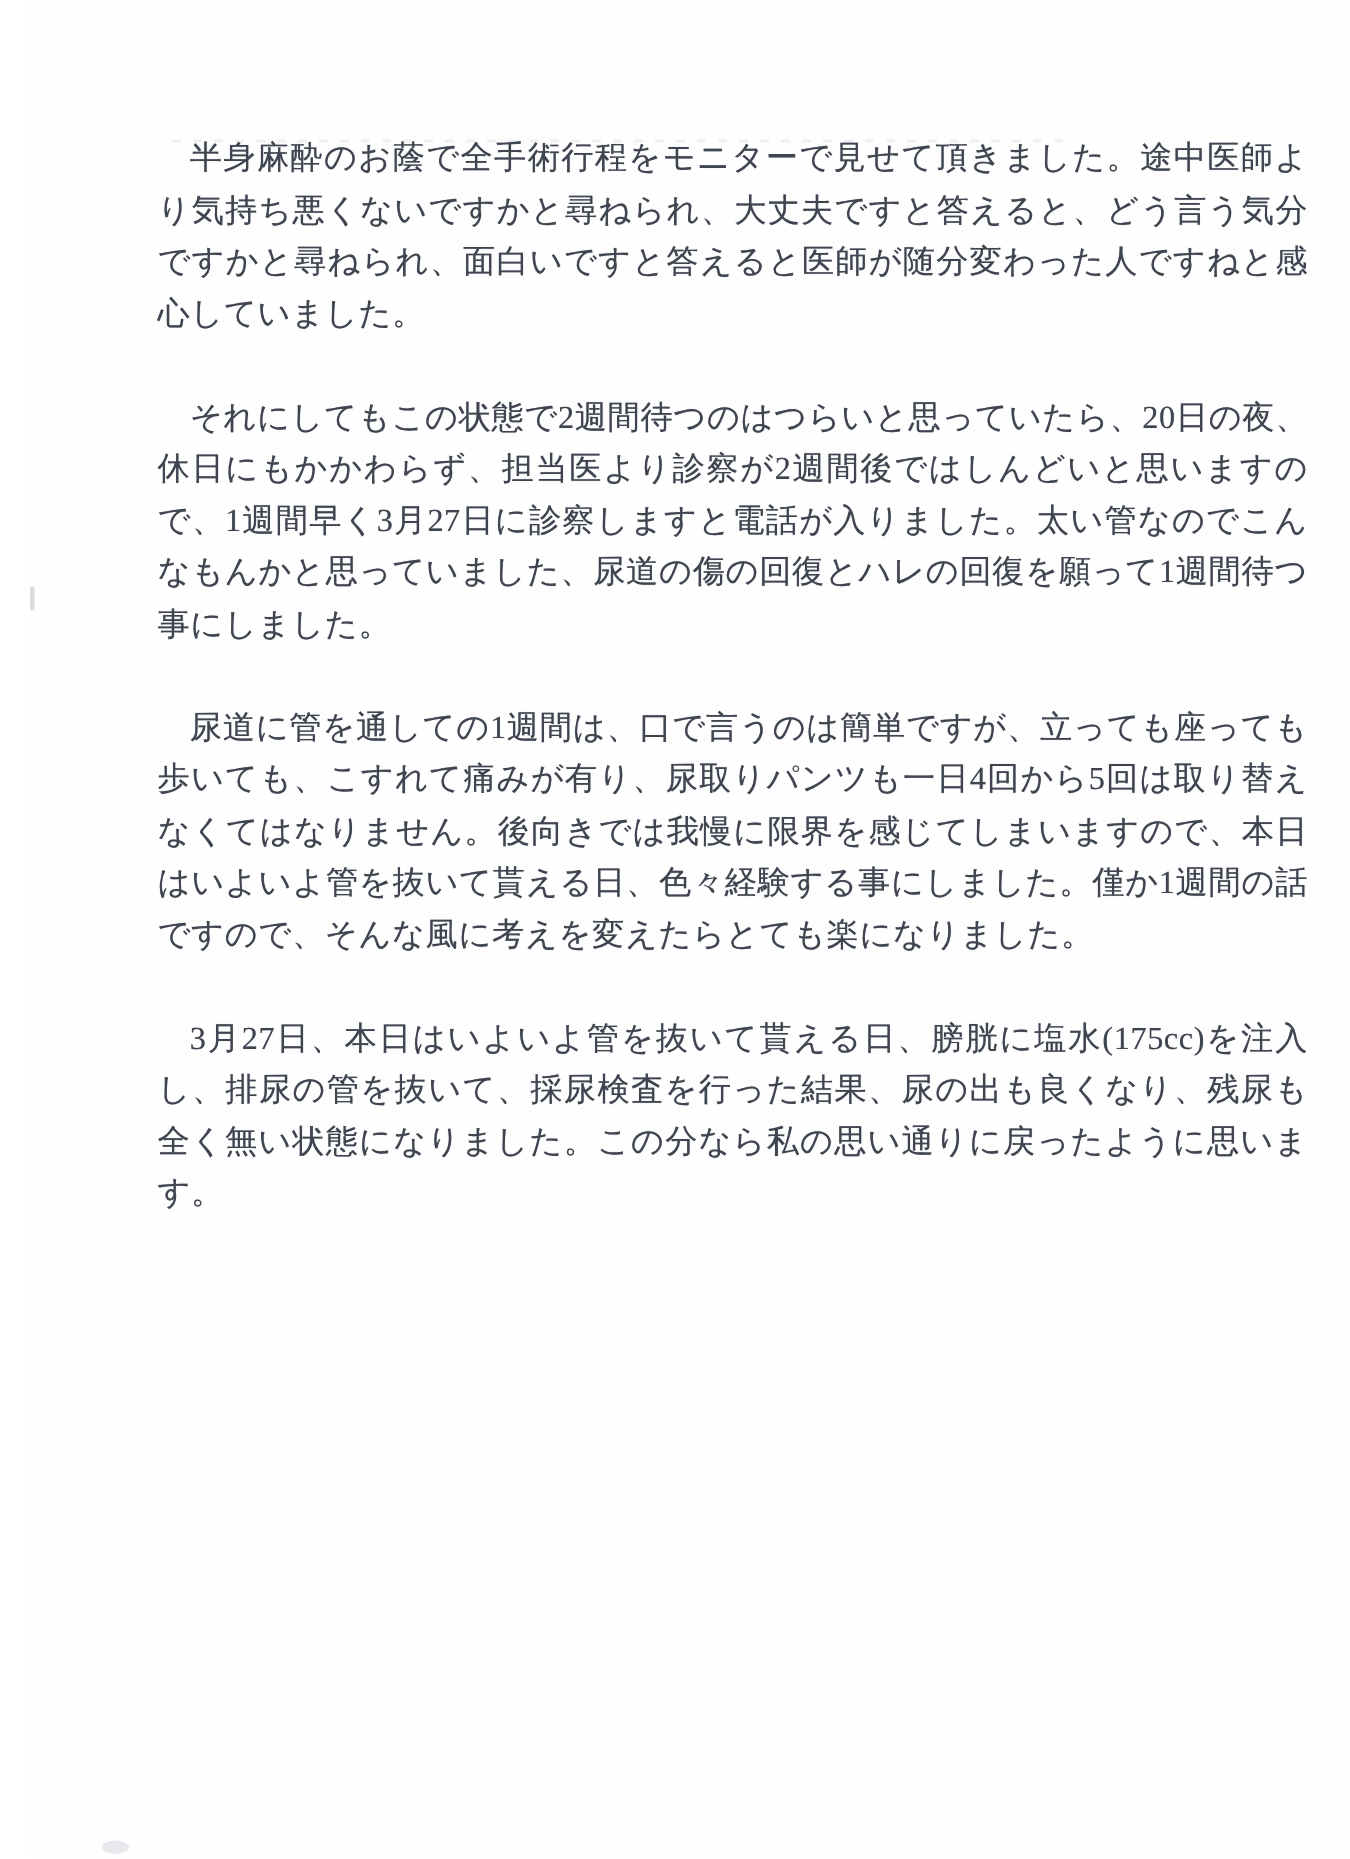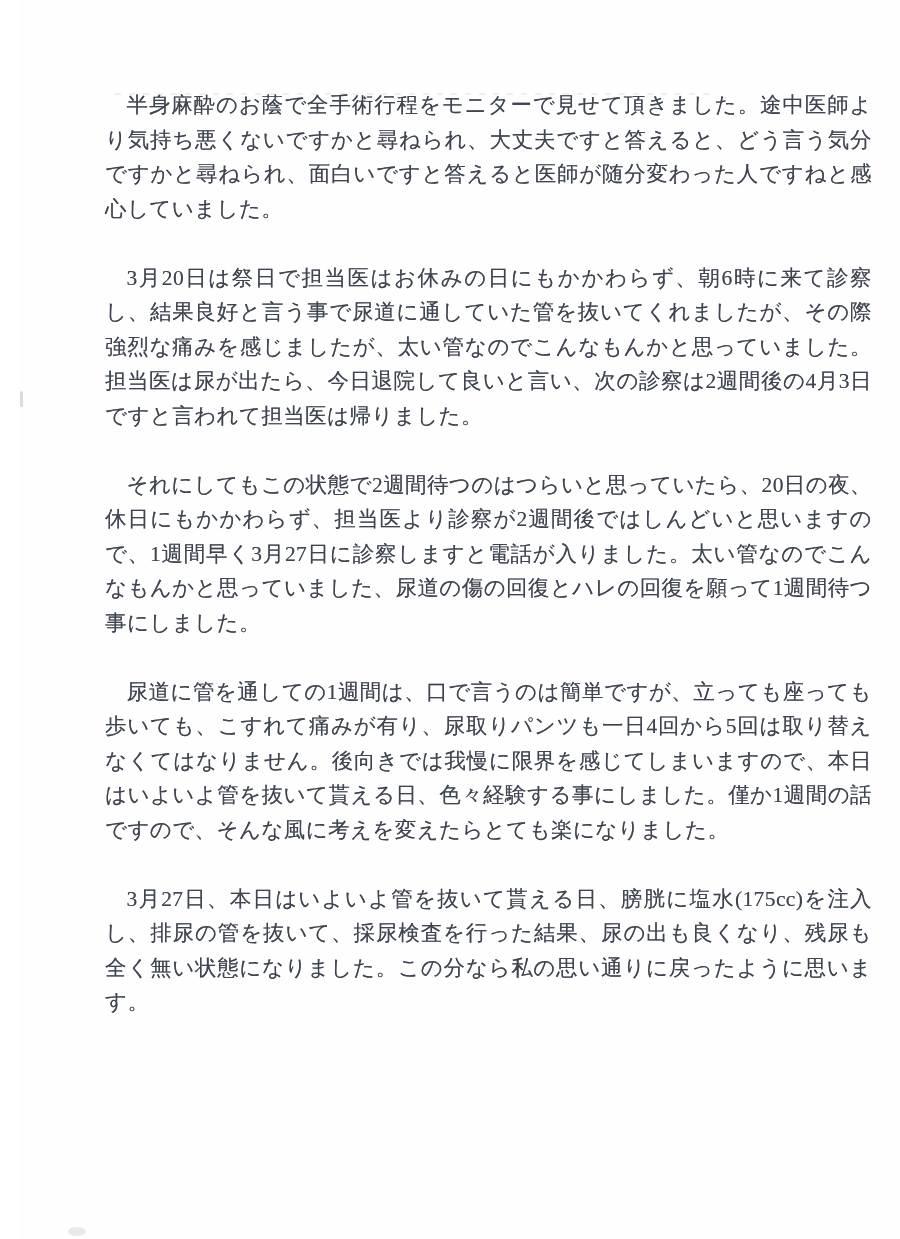--- a/index.html
+++ b/index.html
@@ -70,19 +70,18 @@
 <body>
 
 <div class="page">
 
   <div class="artifact artifact-top-noise"></div>
   <div class="artifact artifact-left-edge"></div>
   <div class="artifact artifact-bottom-smudge"></div>
 
   <div class="text-block">
     <p>半身麻酔のお蔭で全手術行程をモニターで見せて頂きました。途中医師より気持ち悪くないですかと尋ねられ、大丈夫ですと答えると、どう言う気分ですかと尋ねられ、面白いですと答えると医師が随分変わった人ですねと感心していました。</p>
-    <p>3月20日は祭日で担当医はお休みの日にもかかわらず、朝6時に来て診察し、結果良好と言う事で尿道に通していた管を抜いてくれましたが、その際強烈な痛みを感じましたが、太い管なのでこんなもんかと思っていました。担当医は尿が出たら、今日退院して良いと言い、次の診察は2週間後の4月3日ですと言われて担当医は帰りました。</p>
     <p>それにしてもこの状態で2週間待つのはつらいと思っていたら、20日の夜、休日にもかかわらず、担当医より診察が2週間後ではしんどいと思いますので、1週間早く3月27日に診察しますと電話が入りました。太い管なのでこんなもんかと思っていました、尿道の傷の回復とハレの回復を願って1週間待つ事にしました。</p>
     <p>尿道に管を通しての1週間は、口で言うのは簡単ですが、立っても座っても歩いても、こすれて痛みが有り、尿取りパンツも一日4回から5回は取り替えなくてはなりません。後向きでは我慢に限界を感じてしまいますので、本日はいよいよ管を抜いて貰える日、色々経験する事にしました。僅か1週間の話ですので、そんな風に考えを変えたらとても楽になりました。</p>
     <p>3月27日、本日はいよいよ管を抜いて貰える日、膀胱に塩水(175cc)を注入し、排尿の管を抜いて、採尿検査を行った結果、尿の出も良くなり、残尿も全く無い状態になりました。この分なら私の思い通りに戻ったように思います。</p>
   </div>
 
 </div>
 
 </body></html>

